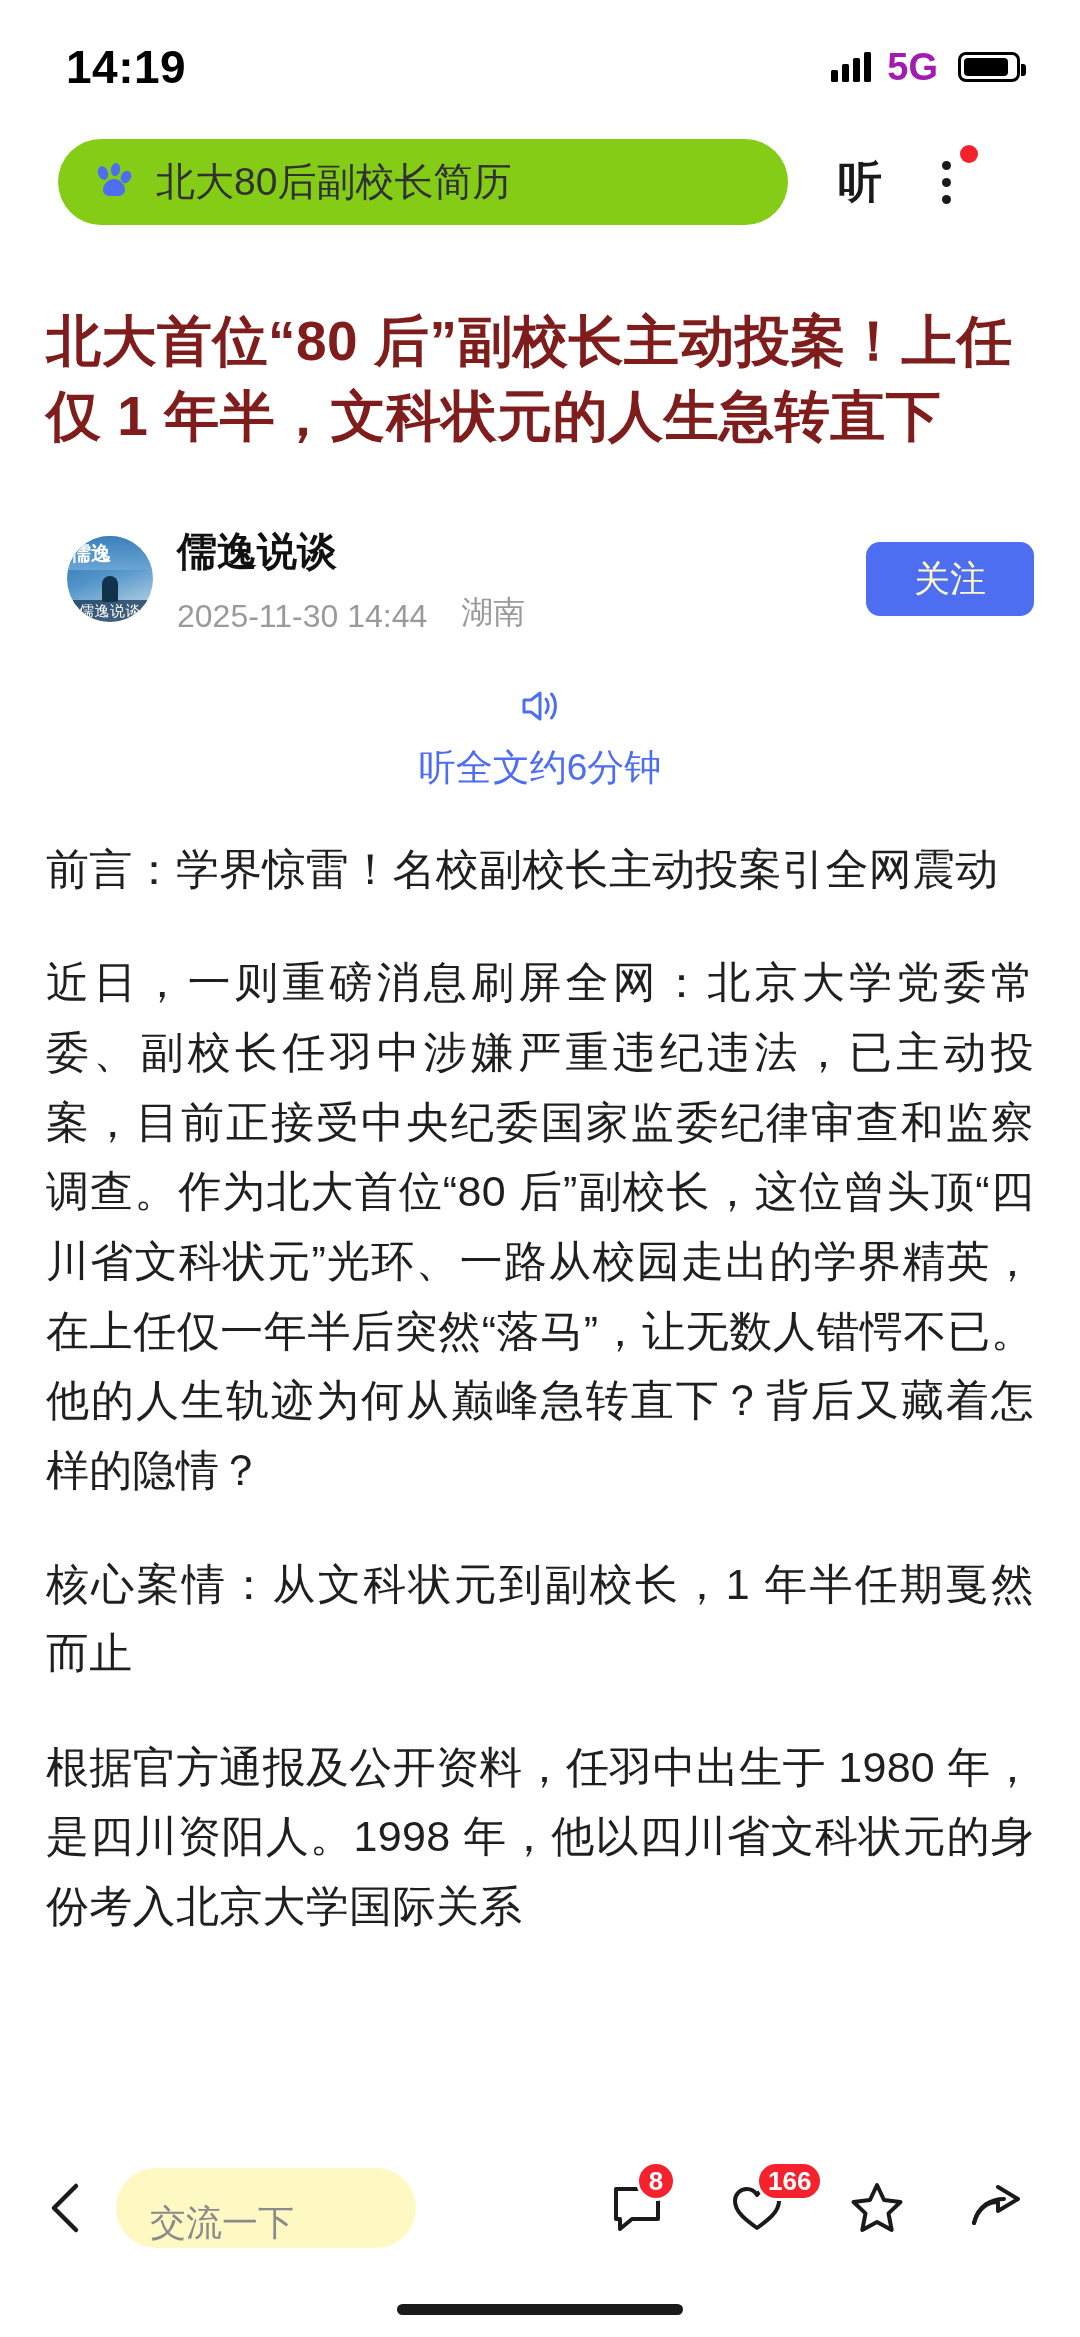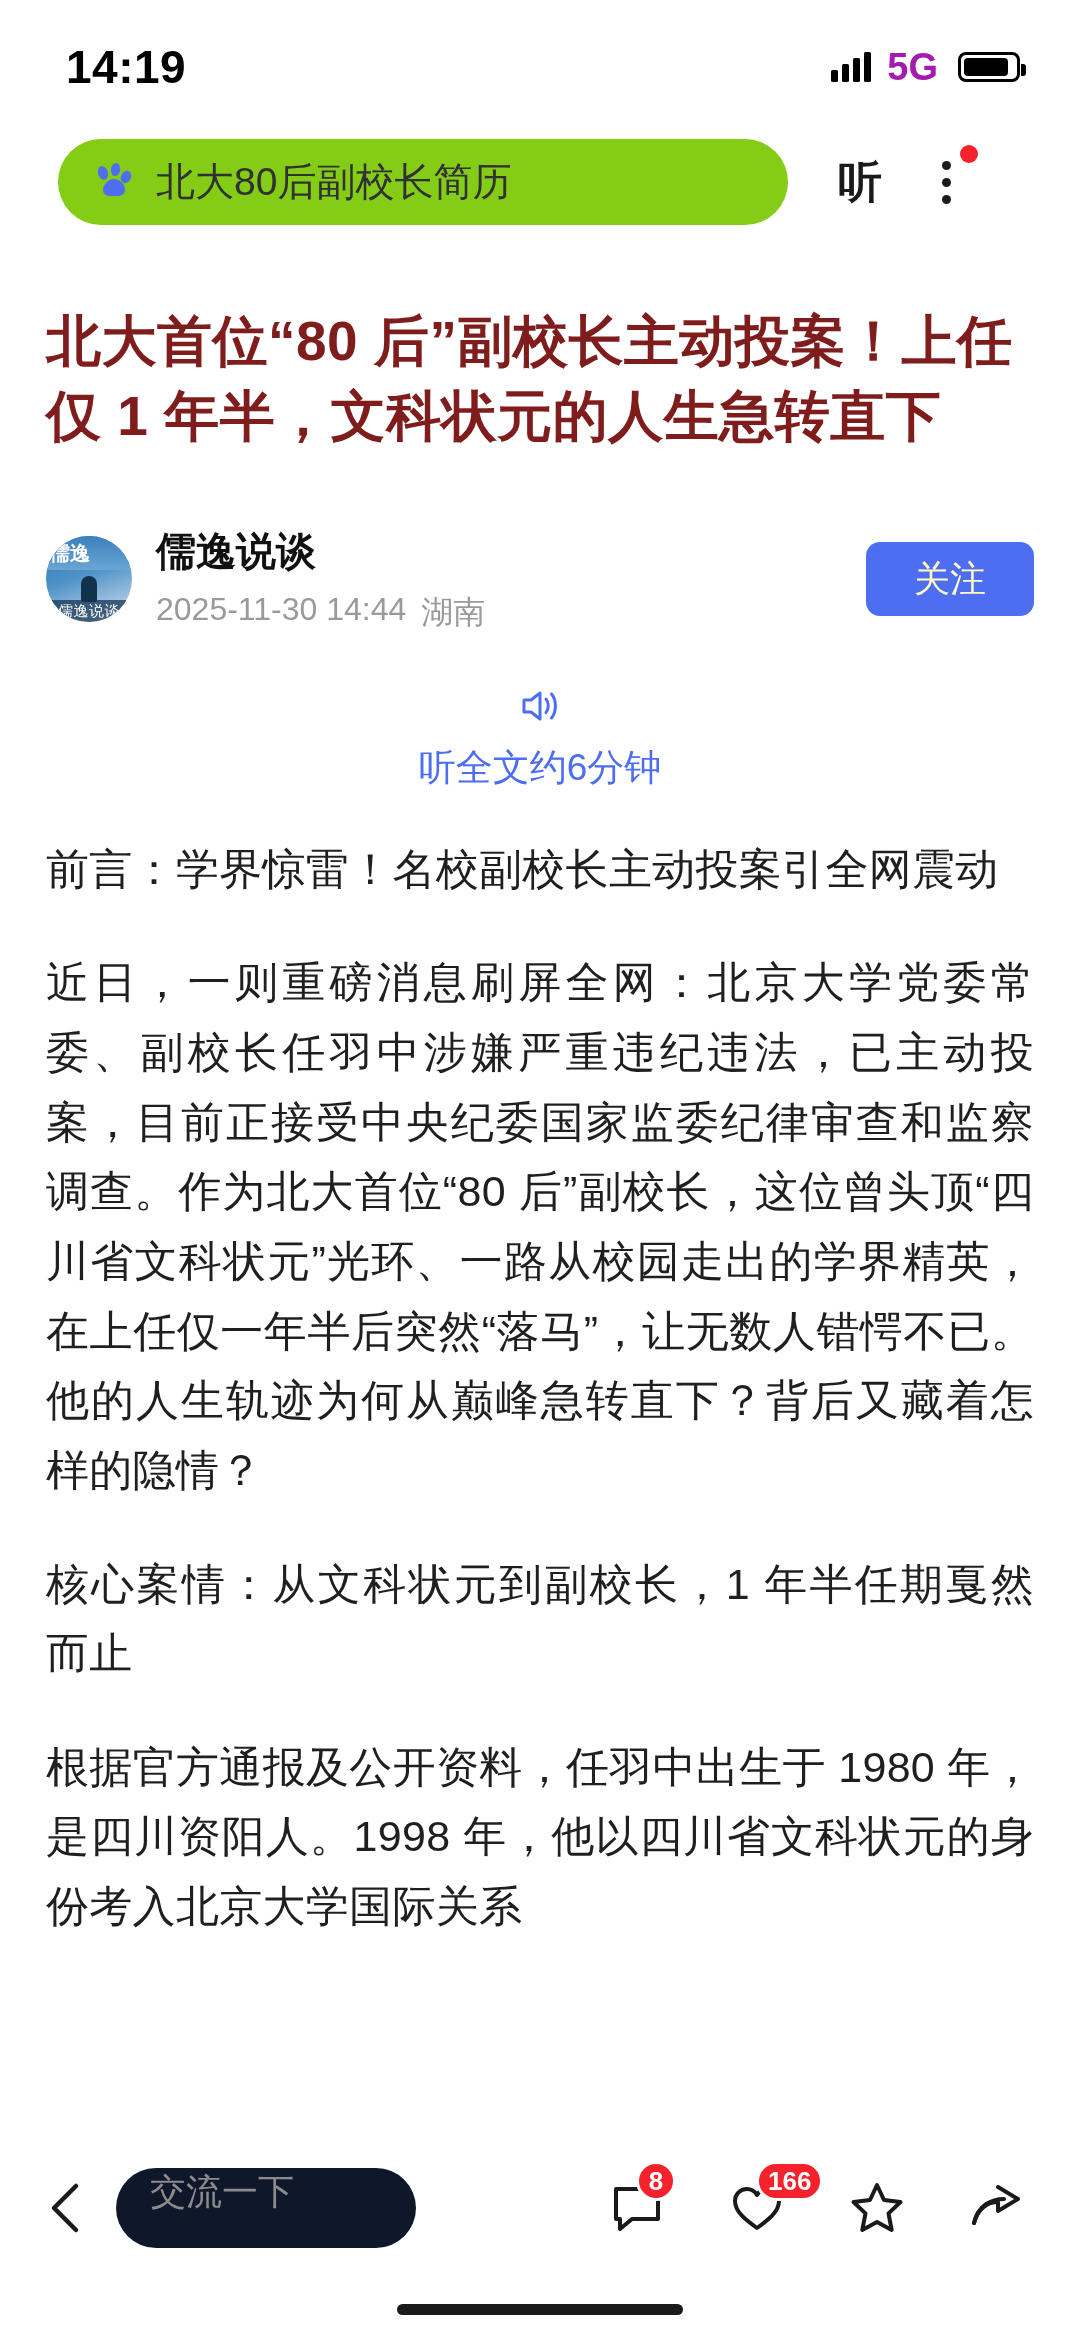--- a/index.html
+++ b/index.html
@@ -145,20 +145,21 @@
     color: #7f1d1d;
     letter-spacing: 0.5px;
     margin-top: 58px;
   }
 
   .authorrow {
     display: flex;
     align-items: center;
     margin-top: 70px;
     gap: 24px;
+    margin-left: 21px;
   }
   .avatar {
     width: 86px; height: 86px;
     border-radius: 50%;
     overflow: hidden;
     flex: 0 0 86px;
     position: relative;
     background: linear-gradient(160deg,#2f6fae 0%,#4f93c9 45%,#d9e4ec 100%);
   }
   .avatar .av-top {
@@ -188,21 +189,22 @@
   .author-name {
     font-size: 40px;
     font-weight: 700;
     color: #111;
   }
   .author-sub {
     font-size: 32px;
     color: #9a9a9a;
     margin-top: 12px;
     display: flex;
-    gap: 15px;
+    gap: 34px;
+    align-items: flex-end;
   }
   .follow-btn {
     width: 168px;
     height: 74px;
     border-radius: 14px;
     background: #4e6ef2;
     color: #fef9c3;
     font-size: 36px;
     display: flex;
     align-items: center;
@@ -249,24 +251,24 @@
     background: #fff;
     display: flex;
     align-items: center;
     padding: 0 40px;
     gap: 20px;
   }
   .back-arrow { width: 56px; height: 56px; flex: 0 0 56px; }
   .comment-input {
     width: 300px;
     height: 80px;
-    background: #0f172a;
+    background: #fef9c3;
     border-radius: 40px;
     display: flex;
-    align-items: flex-start;
+    align-items: flex-end;
     padding: 0 34px;
     color: #8b8b8b;
     font-size: 36px;
   }
   .actions {
     flex: 1;
     display: flex;
     align-items: center;
     justify-content: flex-end;
     gap: 58px;

